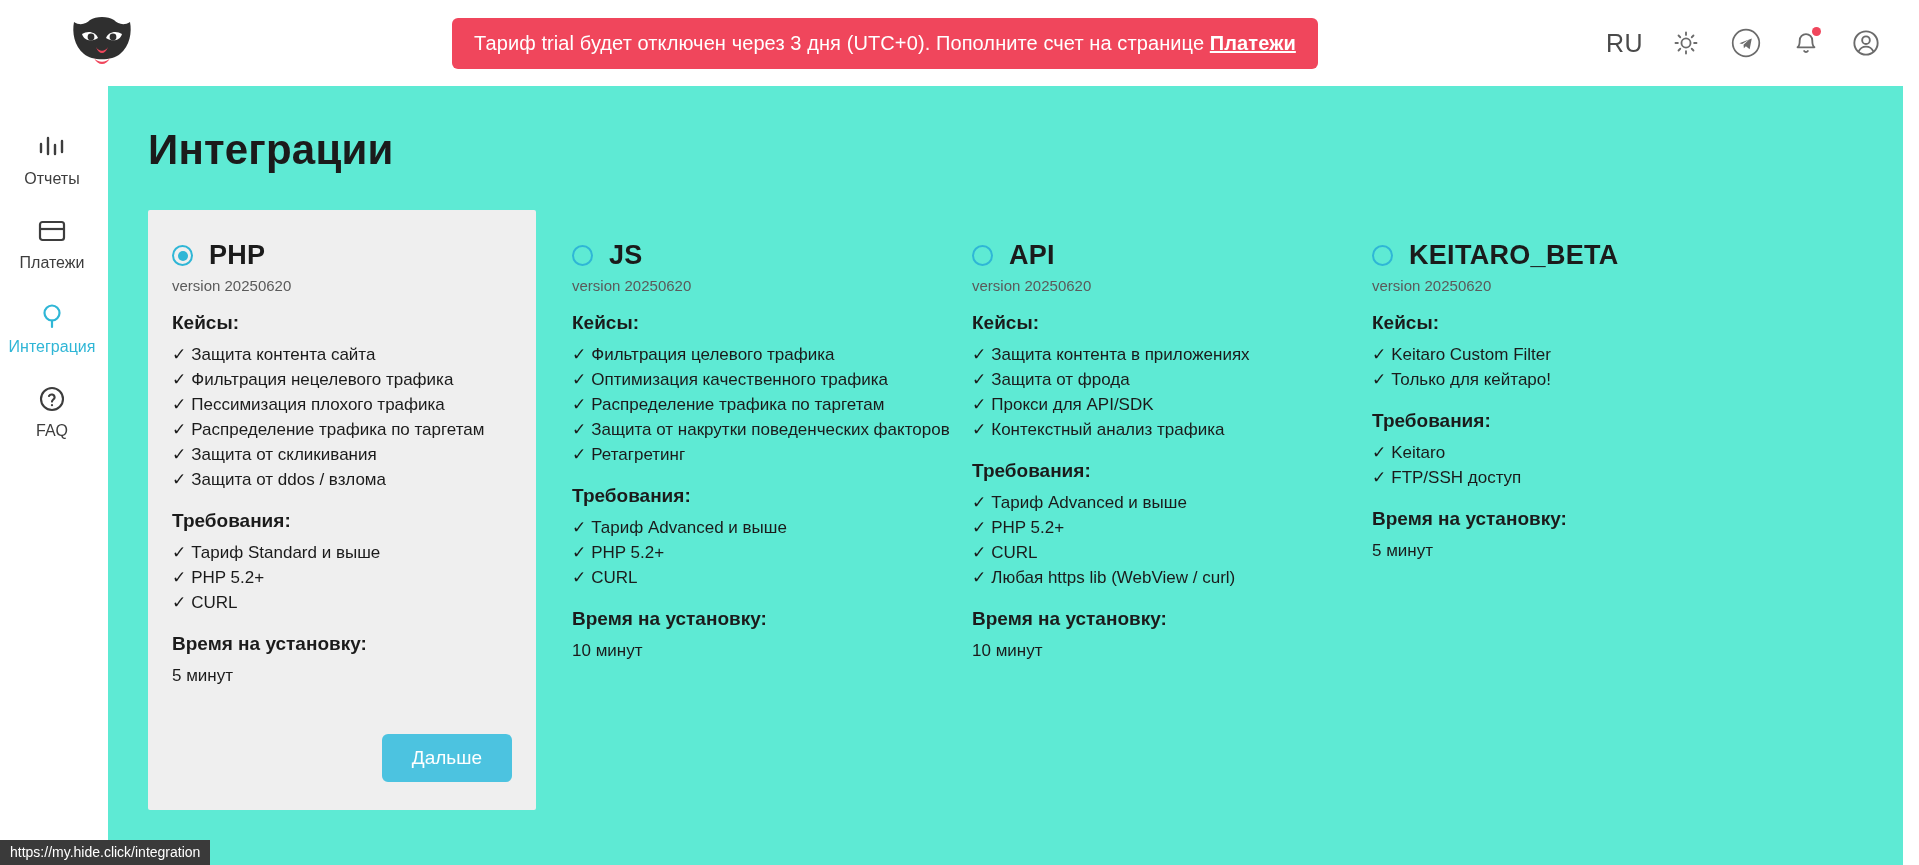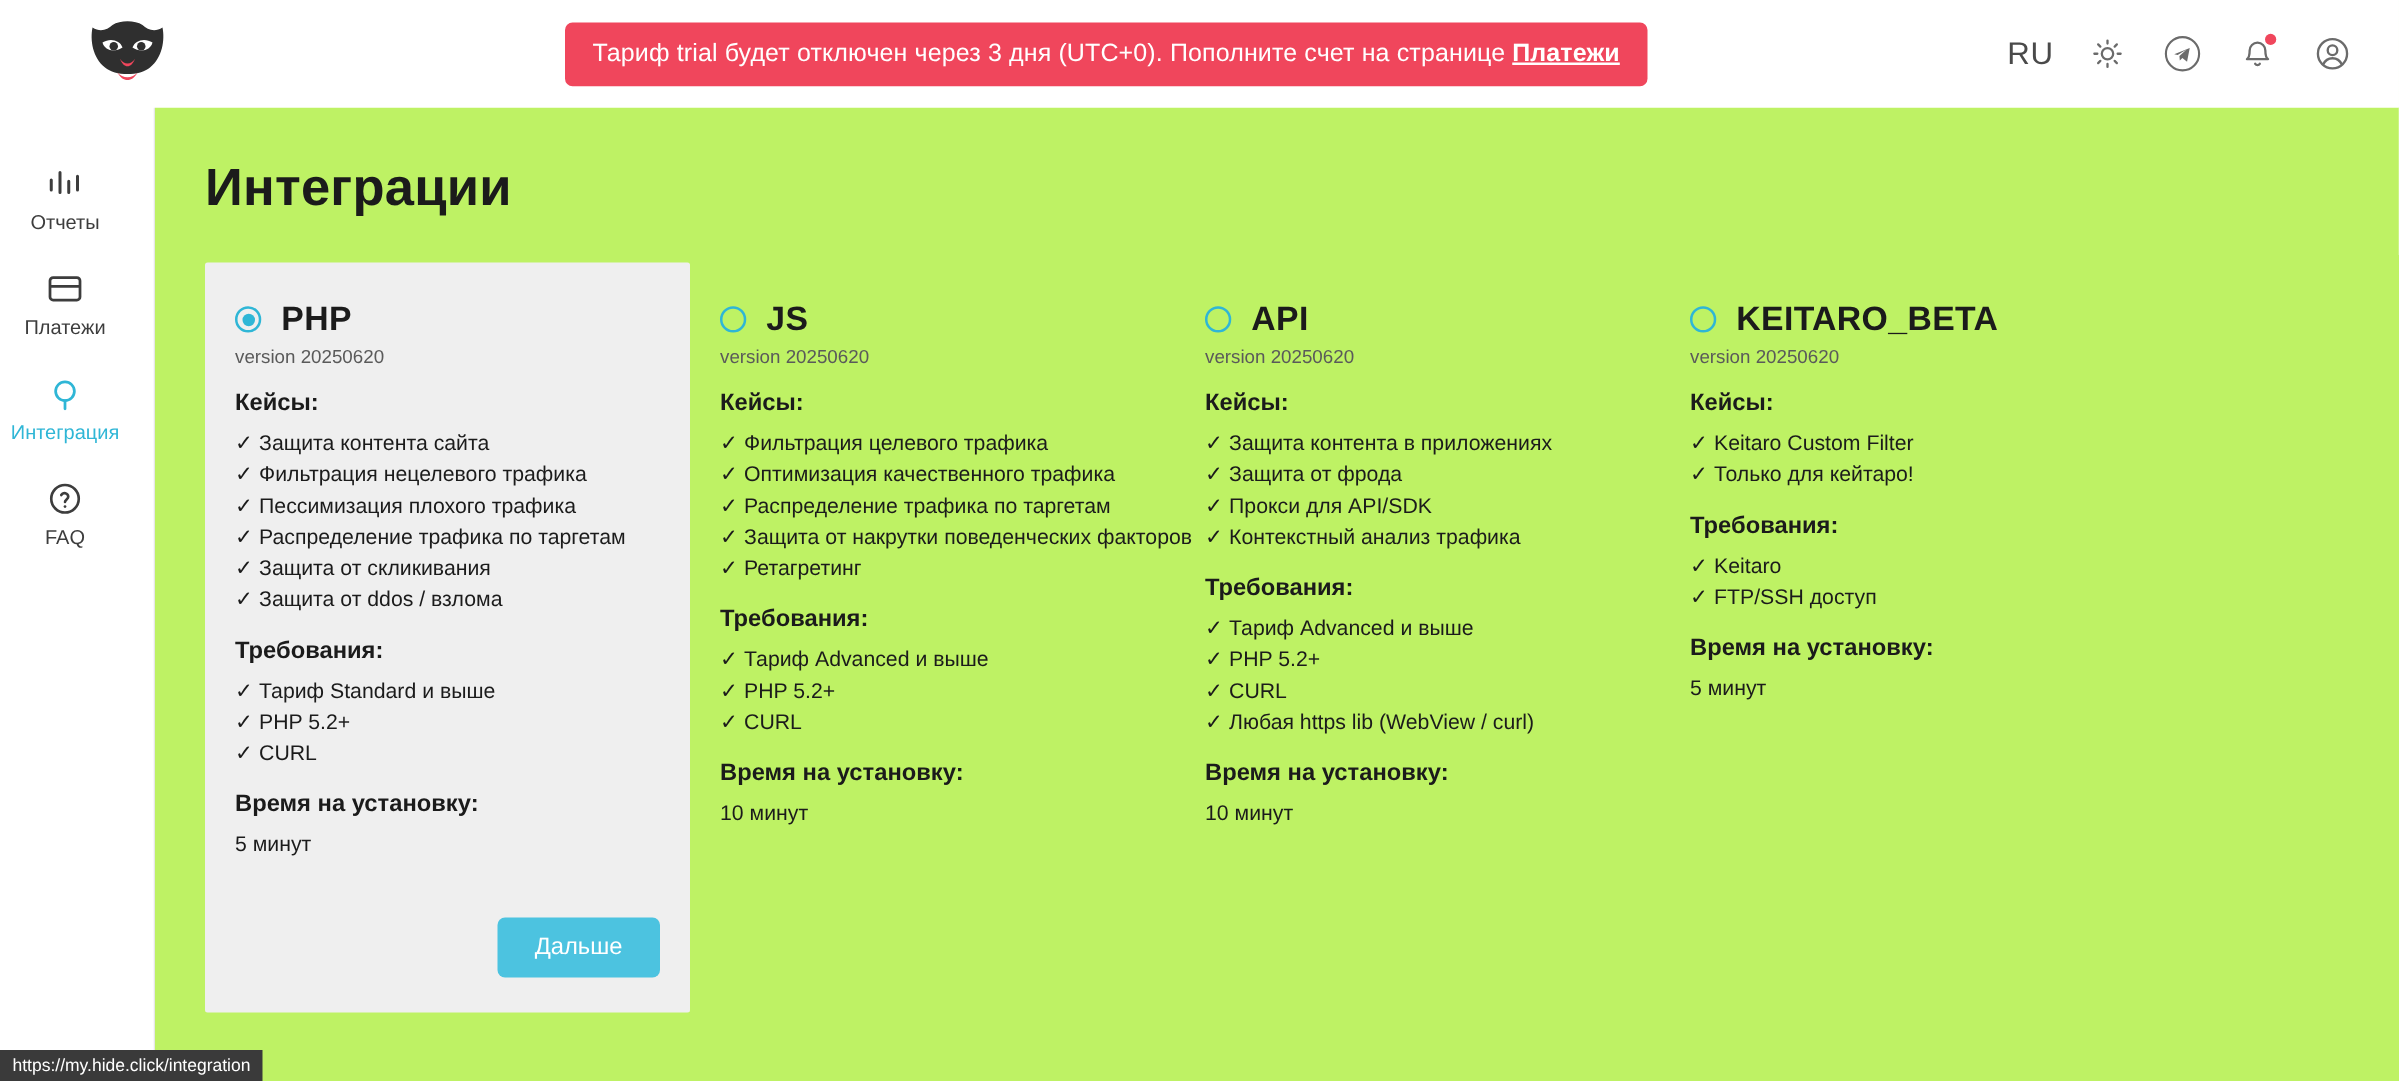--- a/index.html
+++ b/index.html
@@ -113,37 +113,37 @@
   }
   .side-item .side-label {
     font-size: 16px;
     line-height: 18px;
   }
   .side-item.active { color: #2fb6d6; }
 
   
   .main {
     position: absolute;
-    top: 86px; left: 124px;
+    top: 86px; left: 108px;
     width: 1795px;
     height: 779px;
-    background: #bef264;
+    background: #5eead4;
     overflow: hidden;
   }
   .page-title {
     font-size: 42px;
     font-weight: bold;
     margin: 40px 0 0 40px;
     letter-spacing: .2px;
   }
 
   .cards {
     display: flex;
     margin: 36px 12px 0 40px;
-    gap: 0;
+    gap: 12px;
   }
   .card {
     width: 388px;
     padding: 30px 24px 24px 24px;
     position: relative;
   }
   .card.selected {
     background: #efefef;
     border-radius: 2px;
     min-height: 600px;

